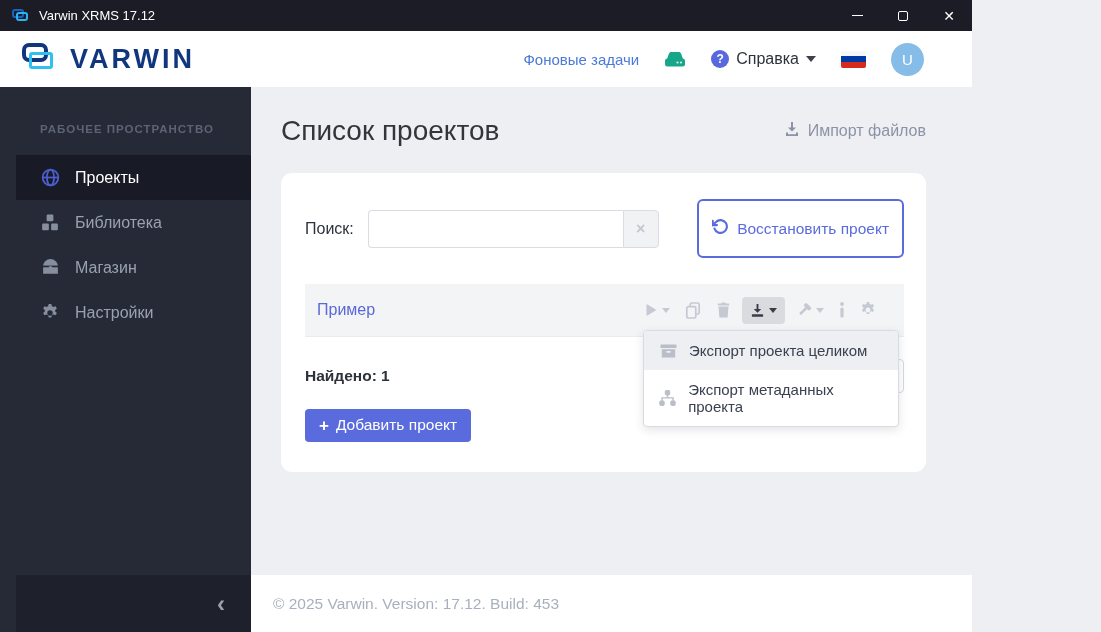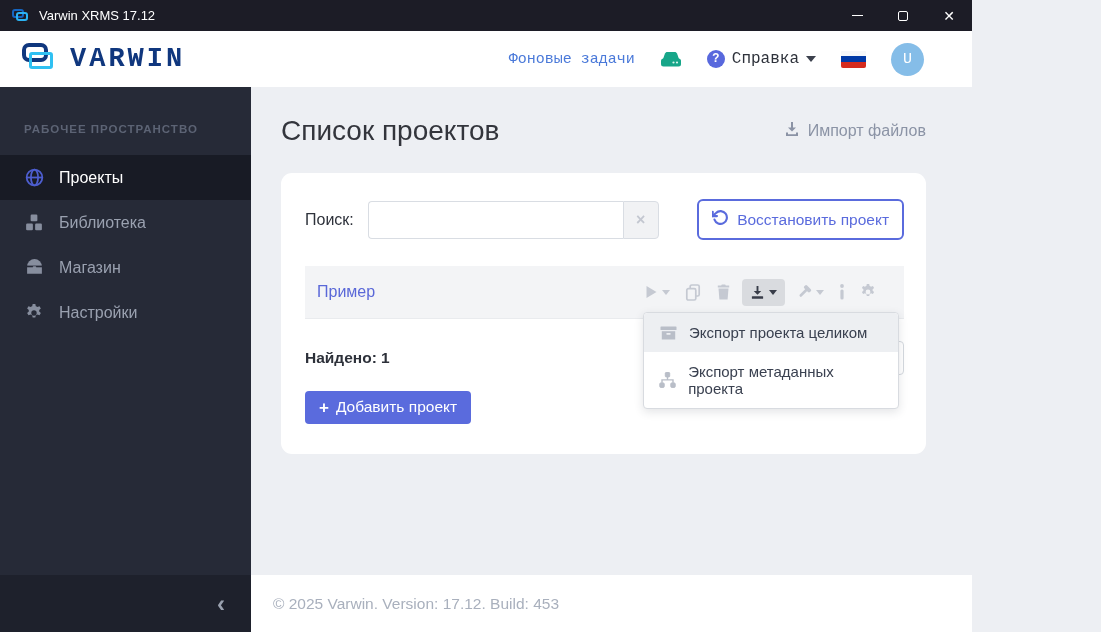--- a/index.html
+++ b/index.html
@@ -13,42 +13,42 @@
   .titlebar-icon .r1 { position:absolute; left:0; top:0; width:12px; height:9px; border:2px solid #1565c0; border-radius:3px; }
   .titlebar-icon .r2 { position:absolute; left:4px; top:3px; width:12px; height:9px; border:2px solid #2bb3f3; border-radius:3px; }
   .titlebar-title { font-size:13px; color:#fff; }
   .titlebar-controls { margin-left:auto; display:flex; height:100%; }
   .tb-btn { width:46px; height:100%; display:flex; align-items:center; justify-content:center; color:#fff; font-size:14px; cursor:default; }
   .tb-min-glyph { width:11px; height:1px; background:#fff; display:block; }
   .tb-max-glyph { width:10px; height:10px; border:1px solid #fff; border-radius:2px; display:block; }
   .tb-close-glyph { font-size:14px; line-height:1; }
 
   
-  .app-header { height:56px; background:#ffffff; display:flex; align-items:center; padding:0 48px 0 22px; flex:0 0 auto;font-family:Liberation Mono, monospace; }
+  .app-header { height:56px; background:#ffffff; display:flex; align-items:center; padding:0 48px 0 22px; flex:0 0 auto; }
   .logo { display:flex; align-items:center; }
   .logo-mark { width:40px; height:36px; position:relative; }
   .logo-mark .lr1 { position:absolute; left:0; top:2px; width:26px; height:19px; border:4px solid #10377e; border-radius:7px; }
   .logo-mark .lr2 { position:absolute; left:7px; top:11px; width:24px; height:17px; border:3px solid #2fc0f2; border-radius:3px; }
   .logo-text { font-size:27px; font-weight:800; letter-spacing:3px; color:#10377e; margin-left:8px; }
   .header-right { margin-left:auto; display:flex; align-items:center; gap:25px; }
   .link-blue { color:#4a79d9; font-size:15px; text-decoration:none; cursor:pointer; }
   .drive-icon { width:22px; height:16px; position:relative; }
   .help-group { display:flex; align-items:center; gap:7px; cursor:pointer; }
   .help-badge { width:18px; height:18px; border-radius:50%; background:#5868dd; color:#fff; font-size:12px; font-weight:700; display:flex; align-items:center; justify-content:center; }
   .help-label { color:#2e323b; font-size:16px; }
   .caret-down { width:0; height:0; border-left:5px solid transparent; border-right:5px solid transparent; border-top:6px solid #3c414d; display:inline-block; }
   .flag { width:25px; height:17px; border-radius:2px; overflow:hidden; display:flex; flex-direction:column; box-shadow:0 0 0 1px rgba(0,0,0,.08) inset; }
   .flag div { flex:1; }
   .avatar { width:33px; height:33px; border-radius:50%; background:#85bde8; color:#fff; font-size:15px; display:flex; align-items:center; justify-content:center; cursor:pointer; }
 
   
   .app-body { flex:1; display:flex; min-height:0; }
 
   
-  .sidebar { width:251px; background:#262a37; display:flex; flex-direction:column; flex:0 0 auto; }
+  .sidebar { width:251px; background:#262a37; display:flex; flex-direction:column; flex:0 0 auto;padding-left:16px; }
   .sb-section { padding:36px 24px 20px; font-size:11.5px; letter-spacing:1px; color:#5c6374; font-weight:700; }
   .sb-item { height:45px; display:flex; align-items:center; padding:0 24px; color:#9aa1b0; font-size:16px; cursor:pointer; }
   .sb-item .sb-ico { width:20px; margin-right:15px; display:flex; align-items:center; justify-content:center; color:#878e9e; }
   .sb-item.active { background:#181b25; color:#ffffff; }
   .sb-item.active .sb-ico { color:#4d5ecf; }
   .sb-spacer { flex:1; }
   .sb-footer { height:57px; background:#1e212c; display:flex; align-items:center; justify-content:flex-end; padding-right:26px; }
   .sb-collapse { color:#9aa1af; font-size:24px; font-weight:700; line-height:1; cursor:pointer; }
 
   
@@ -57,21 +57,21 @@
   .page-head { display:flex; align-items:center; justify-content:space-between; margin-bottom:26px; }
   .page-title { font-size:28px; font-weight:500; color:#33353c; }
   .import-link { display:flex; align-items:center; gap:8px; color:#8b93a5; font-size:16px; cursor:pointer;text-align:center; }
 
   .card { background:#fff; border-radius:11px; padding:26px 22px 30px 24px; position:relative; }
   .search-row { display:flex; align-items:center; }
   .search-label { font-size:16px; color:#2e323b; margin-right:14px; }
   .input-group { display:flex; }
   .search-input { width:255px; height:38px; border:1px solid #d9dde3; border-right:none; border-radius:4px 0 0 4px; padding:0 10px; font-size:15px; color:#2e323b; outline:none; font-family:"Liberation Sans",sans-serif; }
   .clear-btn { width:36px; height:38px; background:#f1f2f4; border:1px solid #d9dde3; border-radius:0 4px 4px 0; color:#c3c7d0; font-size:16px; font-weight:700; display:flex; align-items:center; justify-content:center; cursor:pointer; }
-  .restore-btn { margin-left:auto; display:flex; align-items:center; gap:8px; background:#fff; border:2px solid #5a6bdd; color:#5a6bdd; border-radius:6px; padding:8px 13px; font-size:15.5px; cursor:pointer; font-family:"Liberation Sans",sans-serif; }
+  .restore-btn { margin-left:auto; display:flex; align-items:center; gap:8px; background:#fff; border:2px solid #5a6bdd; color:#5a6bdd; border-radius:6px; padding:17px 13px; font-size:15.5px; cursor:pointer; font-family:"Liberation Sans",sans-serif; }
 
   .table { margin-top:26px; }
   .t-head { display:flex; border-top:1px solid #e4e7eb; border-bottom:1px solid #e4e7eb; padding:13px 0 13px 12px; font-weight:700; font-size:15px; color:#2e323b; }
   .col-name { flex:1; }
   .col-actions { width:288px; }
   .t-row { display:flex; align-items:center; background:#f3f4f6; height:53px; padding-left:12px; position:relative; border-bottom:1px solid #e9ebee; }
   .row-name { flex:1; color:#5a68d8; font-size:16px; cursor:pointer; }
   .row-actions { width:288px; display:flex; align-items:center; justify-content:flex-end; gap:15px; padding-right:28px; }
   .act { display:flex; align-items:center; gap:4px; color:#c5c9d2; cursor:pointer; }
   .act svg { display:block; }

